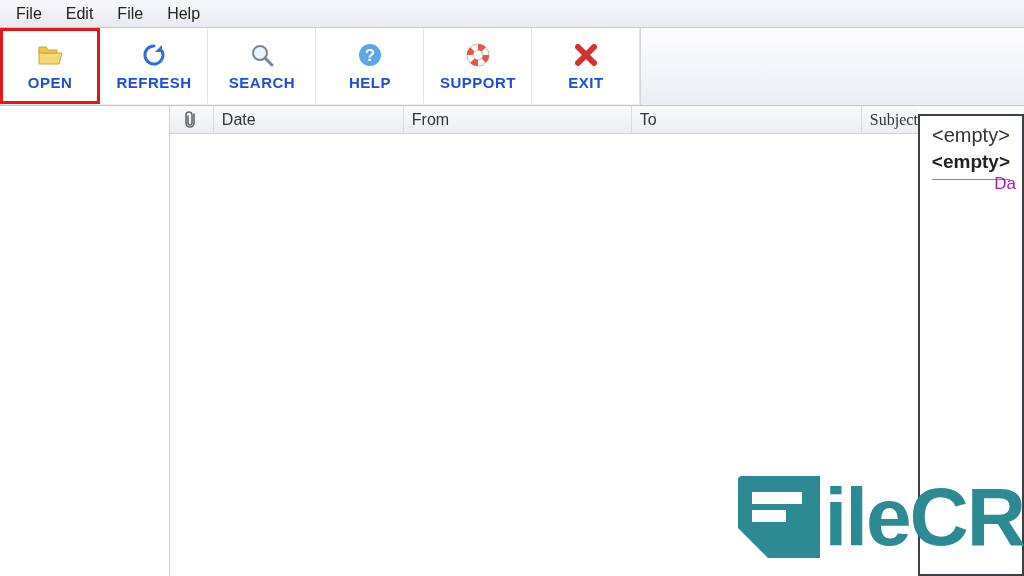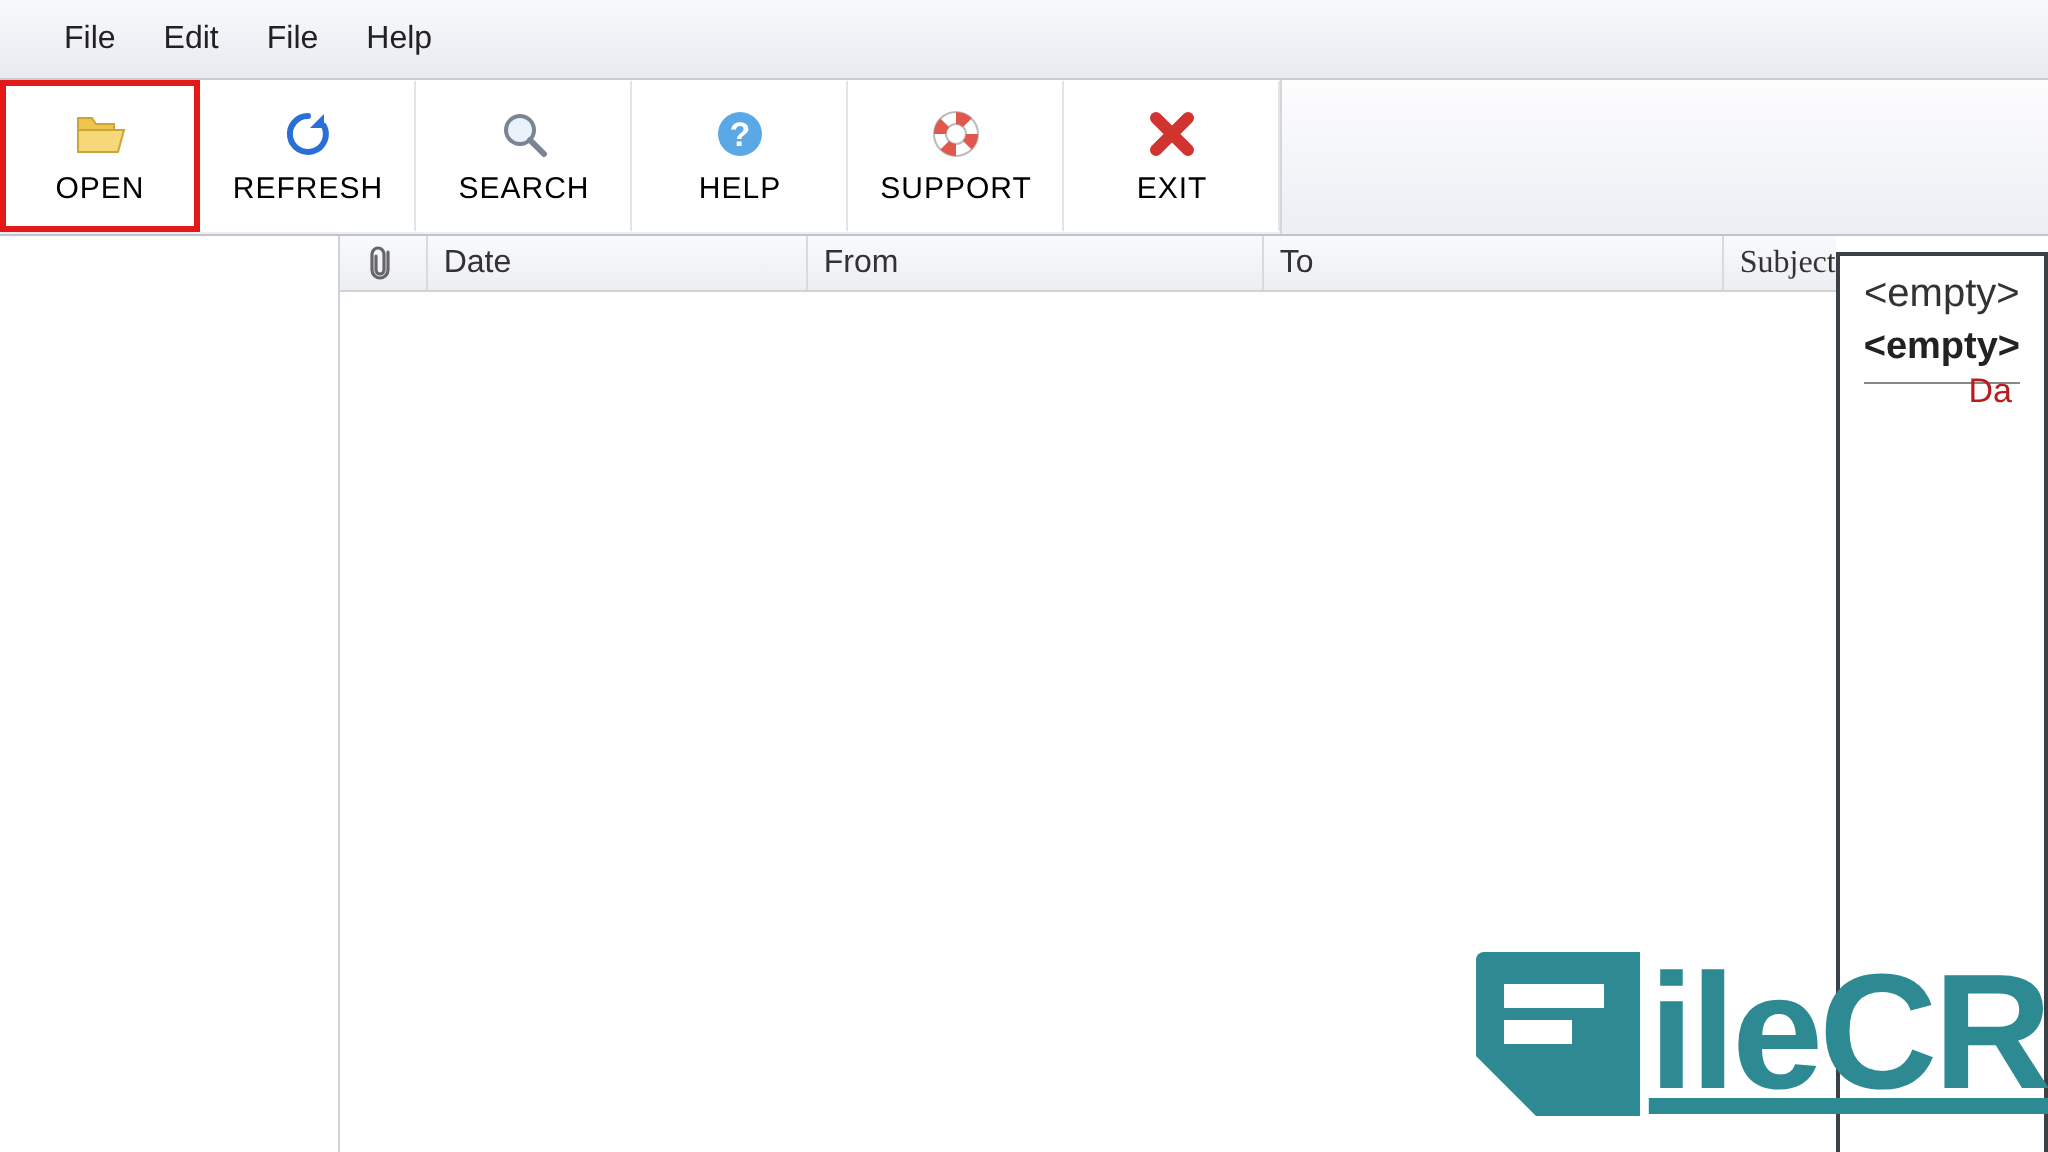--- a/index.html
+++ b/index.html
@@ -7,25 +7,25 @@
     font-family: 'Segoe UI', Tahoma, sans-serif;
     font-size: 13px;
     background: #fff;
     width: 1024px;
     height: 576px;
     overflow: hidden;
     position: relative;
   }
   .menubar {
     display: flex;
-    height: 40px;
+    height: 28px;
     background: linear-gradient(#f8f9fc, #e8eaf0);
     border-bottom: 1px solid #c8cad0;
     align-items: center;
-    padding-left: 20px;
+    padding-left: 4px;
   }
   .menubar-item {
     padding: 4px 12px;
     font-size: 16px;
     color: #222;
     cursor: default;
   }
   .toolbar {
     display: flex;
     height: 78px;
@@ -55,22 +55,22 @@
     width: 26px;
     height: 26px;
     display: flex;
     align-items: center;
     justify-content: center;
     margin-bottom: 6px;
   }
   .toolbar-btn .label {
     font-size: 15px;
     letter-spacing: 0.5px;
-    color: #000000;
-    font-weight: 400;
+    color: #1d4ed8;
+    font-weight: 700;
   }
   .toolbar-rest {
     flex: 1;
     background: linear-gradient(#fdfdfe, #eceef4);
     border-left: 1px solid #d4d6dc;
   }
   .content {
     display: flex;
     height: calc(576px - 28px - 78px);
   }
@@ -132,24 +132,24 @@
     padding: 8px 12px;
     height: 100%;
     position: relative;
     background: #fff;
   }
   .preview .line1 { font-size: 20px; color: #333; font-family: Arial, sans-serif; padding-bottom:4px;}
   .preview .line2 { font-size: 19px; color: #222; font-weight: bold; font-family: Arial, sans-serif; }
   .preview hr { margin-top: 6px; border: none; border-top: 1px solid #888; }
   .preview .date-lbl {
     position: absolute;
-    right: 16px;
+    right: 6px;
     top: 58px;
     font-size: 17px;
-    color: #b91c1c;
+    color: #a21caf;
   }
   .watermark {
     position: absolute;
     right: 0;
     bottom: 18px;
     display: flex;
     align-items: center;
     pointer-events: none;
     gap: 4px;
   }
@@ -164,21 +164,20 @@
   .wm-logo .bar2 { position:absolute; left:14px; top:34px; width:34px; height:12px; background:#fff; }
   .wm-logo .tri  { position:absolute; left:0; bottom:0; width:0; height:0;
                    border-left: 30px solid #fff; border-top: 30px solid transparent; }
   .wm-text {
     font-family: Arial, sans-serif;
     font-weight: 800;
     font-size: 82px;
     color: #2d8a92;
     letter-spacing: -2px;
     line-height: 0.9;
-    text-decoration: underline;
   }
   svg { display:block; }
 </style>
 </head>
 <body>
 
 <div class="menubar">
   <div class="menubar-item">File</div>
   <div class="menubar-item">Edit</div>
   <div class="menubar-item">File</div>

